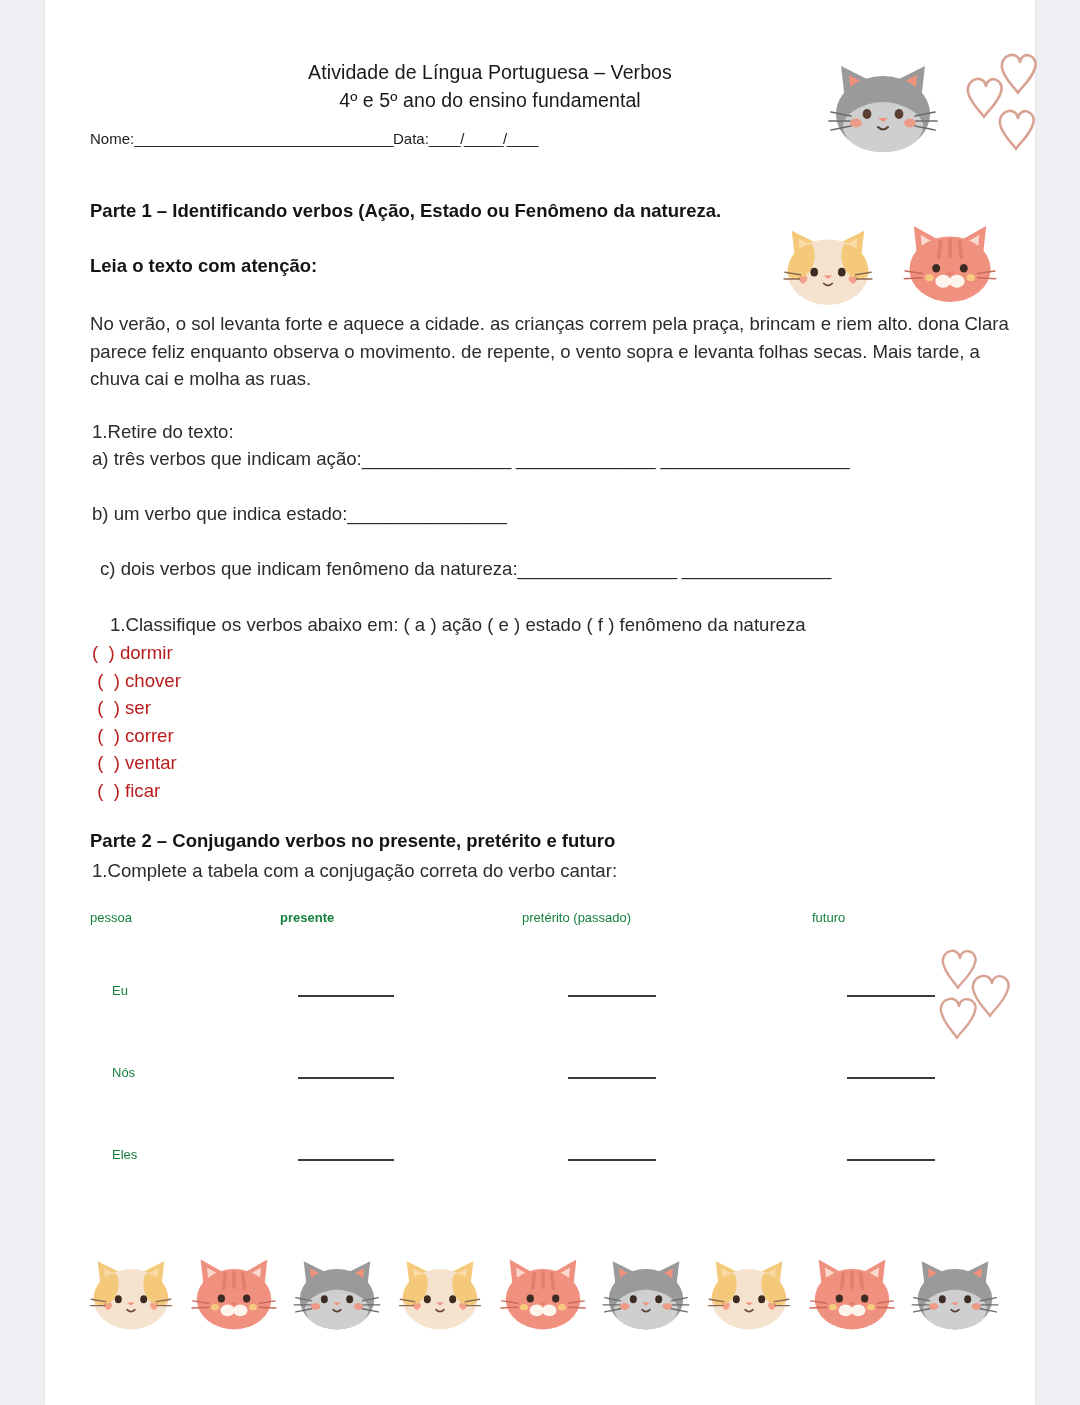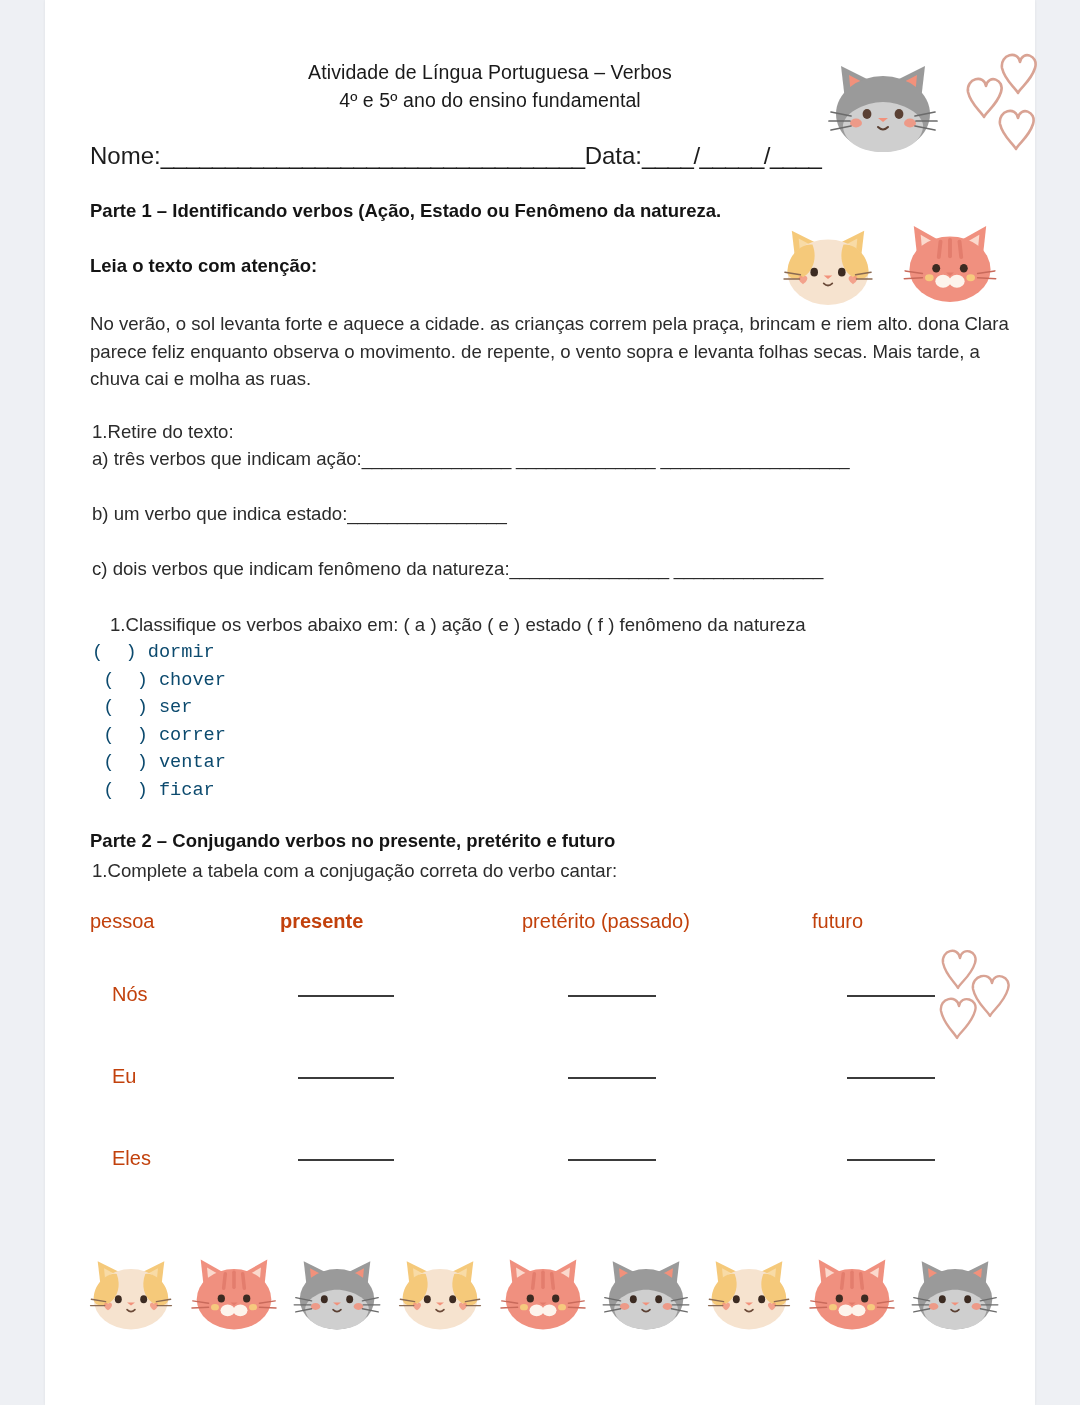--- a/index.html
+++ b/index.html
@@ -40,22 +40,22 @@
     font-size: 19.5px;
     font-weight: normal;
     color: #1a1a1a;
     line-height: 28px;
     letter-spacing: 0.1px;
   }
 
   
   .namerow {
     position: absolute;
-    left: 0; top: 142px;
-    font-size: 24px;
+    left: 0; top: 130px;
+    font-size: 15px;
     color: #1c1c1c;
     white-space: nowrap;
     letter-spacing: 0px;
   }
   .ul { letter-spacing: -0.5px; }
 
   
   .h-bold {
     position: absolute;
     font-size: 18.5px;
@@ -69,38 +69,37 @@
     color: #2b2b2b;
     line-height: 27.5px;
   }
   .mono-blank { letter-spacing: -0.4px; }
 
   
   .verb-list {
     position: absolute;
     left: 2px; top: 639px;
     font-size: 18.6px;
-    color: #0c4a6e;
+    color: #b91c1c;
     line-height: 27.5px;
-    font-family: Liberation Mono, monospace;
   }
   .verb-list .li { white-space: pre; }
 
   
   .tbl {
     position: absolute;
     left: 0; top: 910px;
     width: 945px;
   }
   .tbl-row { position: relative; height: 82px; }
   .tbl-head { position: relative; height: 55px; }
   .cell {
     position: absolute;
-    font-size: 20px;
-    color: #c2410c;
+    font-size: 13px;
+    color: #15803d;
     white-space: nowrap;
   }
   .c0 { left: 0px; }
   .c1 { left: 190px; font-weight: bold; }
   .c2 { left: 432px; }
   .c3 { left: 722px; }
   .p0 { left: 22px; }
   .blank-line {
     position: absolute;
     top: 30px;
@@ -146,21 +145,21 @@
       <span>dona Clara parece feliz enquanto observa o movimento. de repente, o vento sopra e levanta folhas</span>
       <span>secas. Mais tarde, a chuva cai e molha as ruas.</span>
     </div>
 
     <div class="p-text" style="left:2px; top:418px;">1.Retire do texto:</div>
 
     <div class="p-text" style="left:2px; top:445px; white-space:nowrap;"><span>a) três verbos que indicam ação:</span><span class="mono-blank">_______________</span><span> </span><span class="mono-blank">______________</span><span> </span><span class="mono-blank">___________________</span></div>
 
     <div class="p-text" style="left:2px; top:500px; white-space:nowrap;"><span>b) um verbo que indica estado:</span><span class="mono-blank">________________</span></div>
 
-    <div class="p-text" style="left:2px; top:555px; white-space:nowrap;"><span>c) dois verbos que indicam fenômeno da natureza:</span><span class="mono-blank">________________</span><span> </span><span class="mono-blank">_______________</span></div>
+    <div class="p-text" style="left:10px; top:555px; white-space:nowrap;"><span>c) dois verbos que indicam fenômeno da natureza:</span><span class="mono-blank">________________</span><span> </span><span class="mono-blank">_______________</span></div>
 
     <div class="p-text" style="left:20px; top:611px; white-space:nowrap;">1.Classifique os verbos abaixo em: ( a ) ação ( e ) estado ( f ) fenômeno da natureza</div>
 
     <div class="verb-list">
       <div class="li">(  ) dormir</div>
       <div class="li"> (  ) chover</div>
       <div class="li"> (  ) ser</div>
       <div class="li"> (  ) correr</div>
       <div class="li"> (  ) ventar</div>
       <div class="li"> (  ) ficar</div>
@@ -171,28 +170,28 @@
 
     <div class="tbl">
       <div class="tbl-head">
         <span class="cell c0">pessoa</span>
         <span class="cell c1">presente</span>
         <span class="cell c2">pretérito (passado)</span>
         <span class="cell c3">futuro</span>
       </div>
 
       <div class="tbl-row">
-        <span class="cell p0" style="top:18px;">Nós</span>
+        <span class="cell p0" style="top:18px;">Eu</span>
         <span class="blank-line b1"></span>
         <span class="blank-line b2"></span>
         <span class="blank-line b3"></span>
       </div>
 
       <div class="tbl-row">
-        <span class="cell p0" style="top:18px;">Eu</span>
+        <span class="cell p0" style="top:18px;">Nós</span>
         <span class="blank-line b1"></span>
         <span class="blank-line b2"></span>
         <span class="blank-line b3"></span>
       </div>
 
       <div class="tbl-row">
         <span class="cell p0" style="top:18px;">Eles</span>
         <span class="blank-line b1"></span>
         <span class="blank-line b2"></span>
         <span class="blank-line b3"></span>

